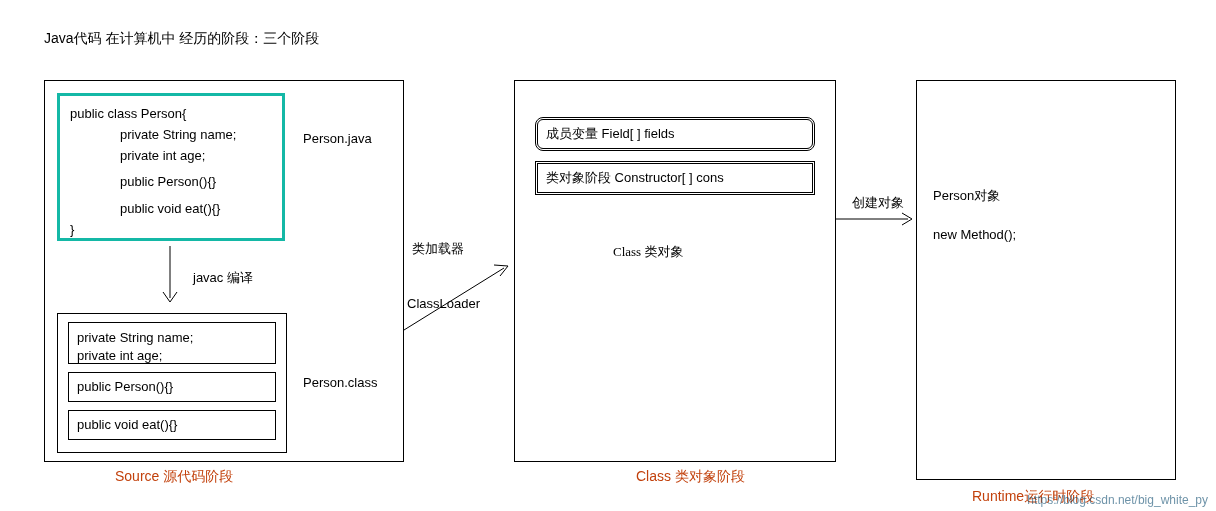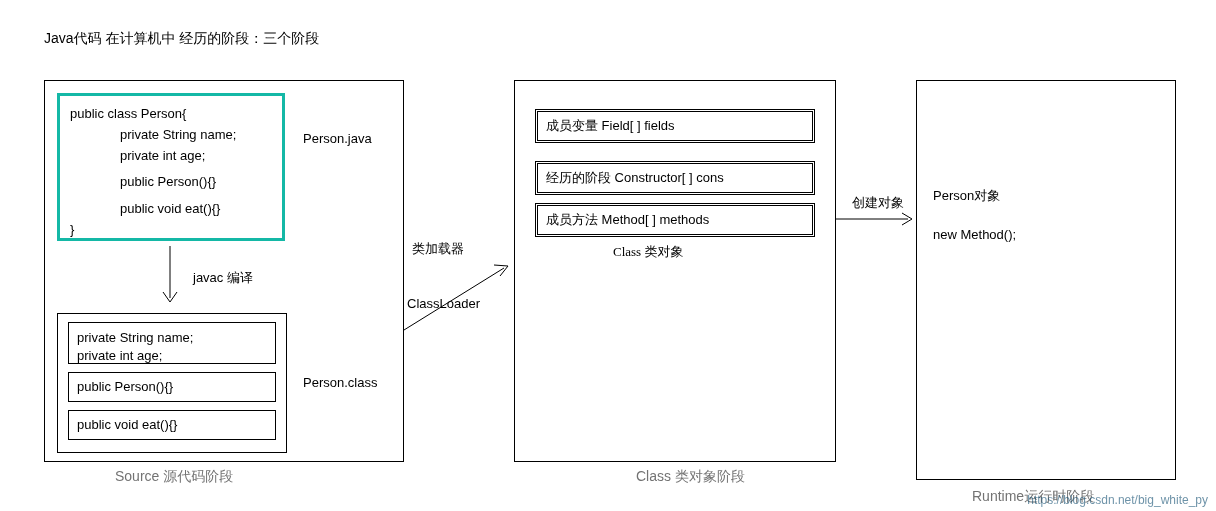--- a/index.html
+++ b/index.html
@@ -63,21 +63,21 @@
     }
     .class-row1 { top: 8px; height: 42px; line-height: 1.4; }
     .class-row2 { top: 58px; height: 30px; }
     .class-row3 { top: 96px; height: 30px; }
     .label-class {
       position: absolute;
       left: 258px; top: 286px; margin-top: 8px;
     }
     .stage-caption {
       position: absolute;
-      color: #737373;
+      color: #c2410c;
       font-size: 14px;
     }
     .cap1 { left: 115px; top: 468px; }
     .cap2 { left: 636px; top: 468px; }
     .cap3 { left: 972px; top: 488px; }
 
     
     .conn1-label1 { position: absolute; left: 412px; top: 240px; }
     .conn1-label2 { position: absolute; left: 407px; top: 296px; }
     .conn-arrow1 {
@@ -87,21 +87,21 @@
 
     
     .stage2 { left: 514px; top: 80px; width: 322px; height: 382px; }
     .mem-row {
       position: absolute;
       left: 20px; right: 20px;
       border: 3px double #000;
       padding: 5px 8px;
       font-size: 13px;
     }
-    .mem-row1 { top: 28px; }
+    .mem-row1 { top: 36px; border-radius: 8px; }
     .mem-row2 { top: 80px; }
     .mem-row3 { top: 122px; }
     .class-obj-label {
       position: absolute;
       left: 98px; top: 162px; font-family: Liberation Serif, serif;
     }
 
     
     .conn2-label { position: absolute; left: 852px; top: 194px; font-family: Liberation Mono, monospace; }
     .conn-arrow2 {
@@ -165,22 +165,21 @@
 
 <div class="conn1-label1">类加载器</div>
 <svg class="conn-arrow1" width="110" height="80">
   <line x1="0" y1="70" x2="100" y2="8" stroke="#000" stroke-width="1"></line>
   <polyline points="90,5 104,6 96,16" fill="none" stroke="#000" stroke-width="1"></polyline>
 </svg>
 <div class="conn1-label2">ClassLoader</div>
 
 <div class="stage-box stage2">
   <div class="mem-row mem-row1">成员变量  Field[ ] fields</div>
-  <div class="mem-row mem-row2">经历的阶段  Constructor[ ] cons</div>
-  <div class="mem-row mem-row3">成员方法 Method[ ] methods</div>
+  <div class="mem-row mem-row2">类对象阶段  Constructor[ ] cons</div>
   <div class="class-obj-label">Class 类对象</div>
 </div>
 <div class="stage-caption cap2">Class 类对象阶段</div>
 
 <div class="conn2-label">创建对象</div>
 <svg class="conn-arrow2" width="82" height="18">
   <line x1="0" y1="9" x2="72" y2="9" stroke="#000" stroke-width="1"></line>
   <polyline points="66,3 76,9 66,15" fill="none" stroke="#000" stroke-width="1"></polyline>
 </svg>
 

